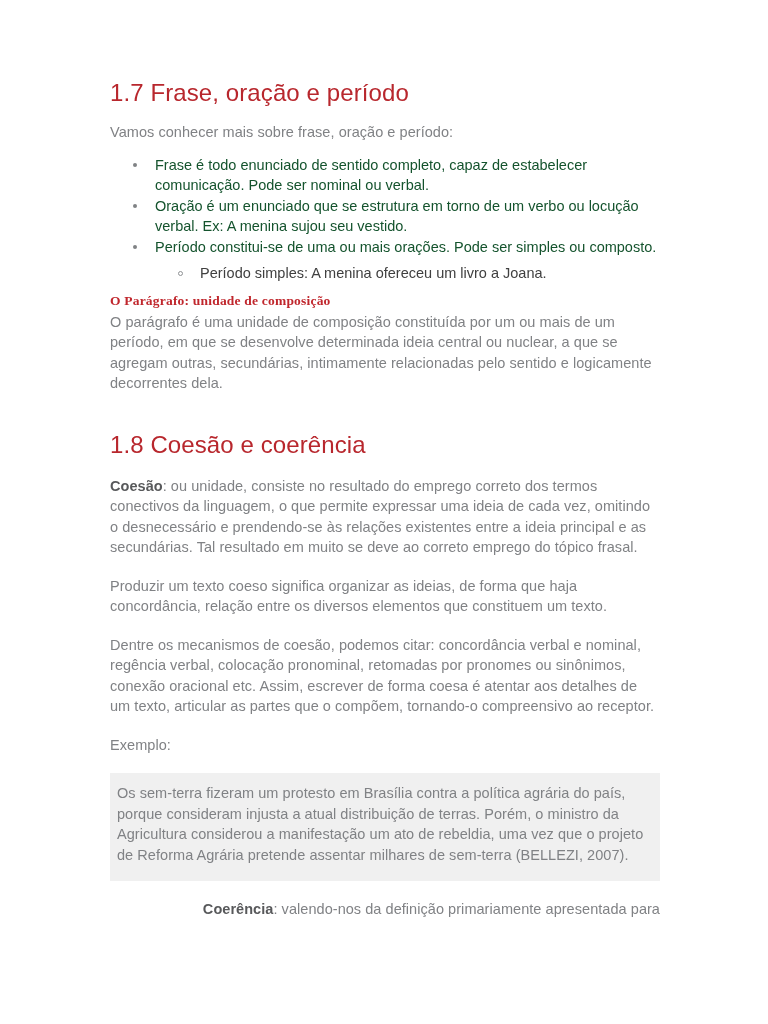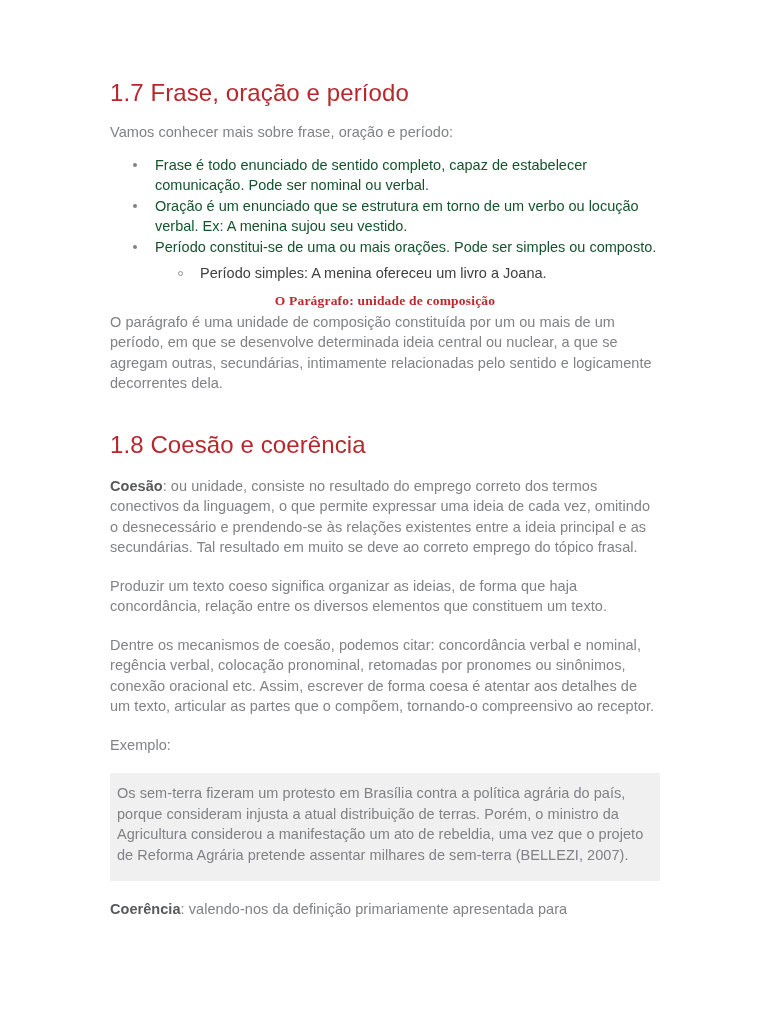--- a/index.html
+++ b/index.html
@@ -47,33 +47,33 @@
   }
 
   h2.sub-heading {
     font-family: "Liberation Serif", serif;
     font-size: 13.5px;
     line-height: 18px;
     font-weight: bold;
     color: #c0272d;
     margin: 0 0 2px 0;
     letter-spacing: 0.2px;
-    text-align: center;
   }
 
   
   p.body-text {
     font-size: 14.5px;
     line-height: 20.5px;
     color: #808285;
     margin: 0 0 14px 0;
     letter-spacing: 0.05px;
   }
   p.tight {
     margin-bottom: 8px;
+    text-align: right;
   }
   p.intro {
     margin-bottom: 12px;
   }
   p.para-body {
     margin-bottom: 18px;
   }
 
   b.lead,
   .bold-term {

